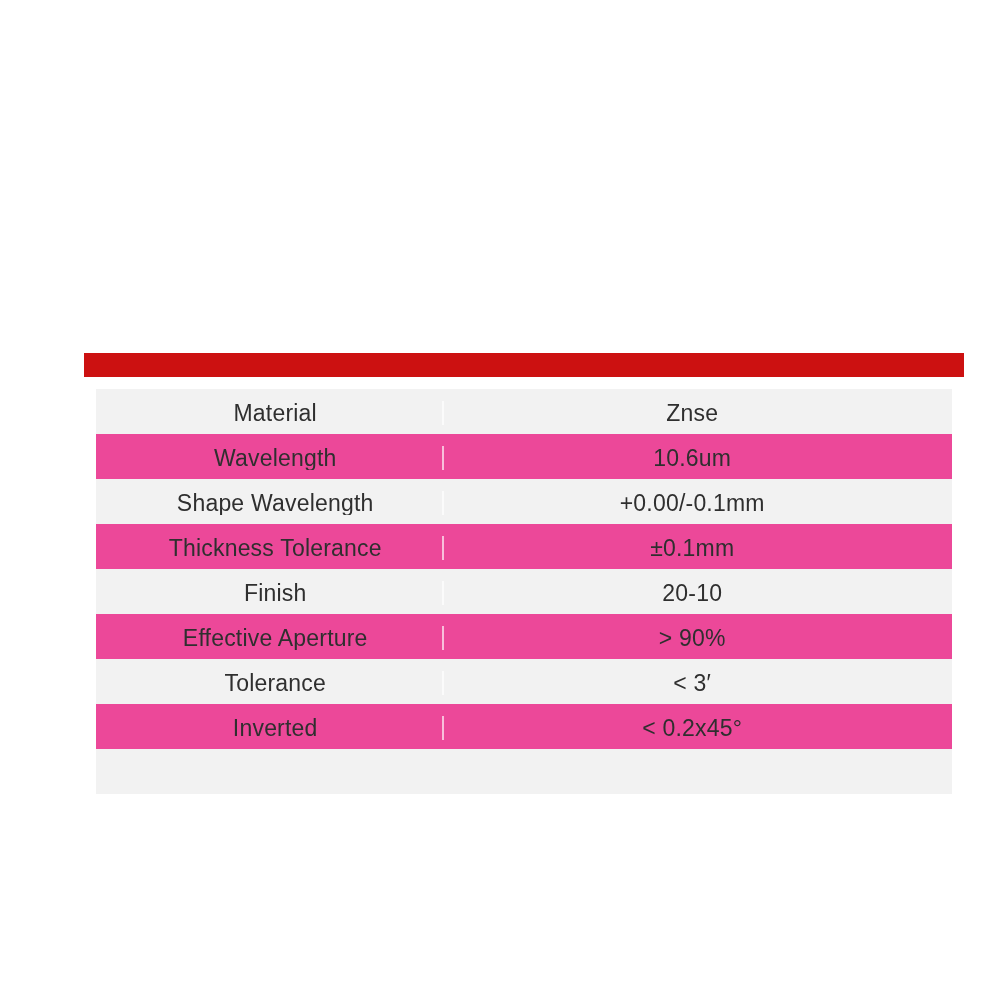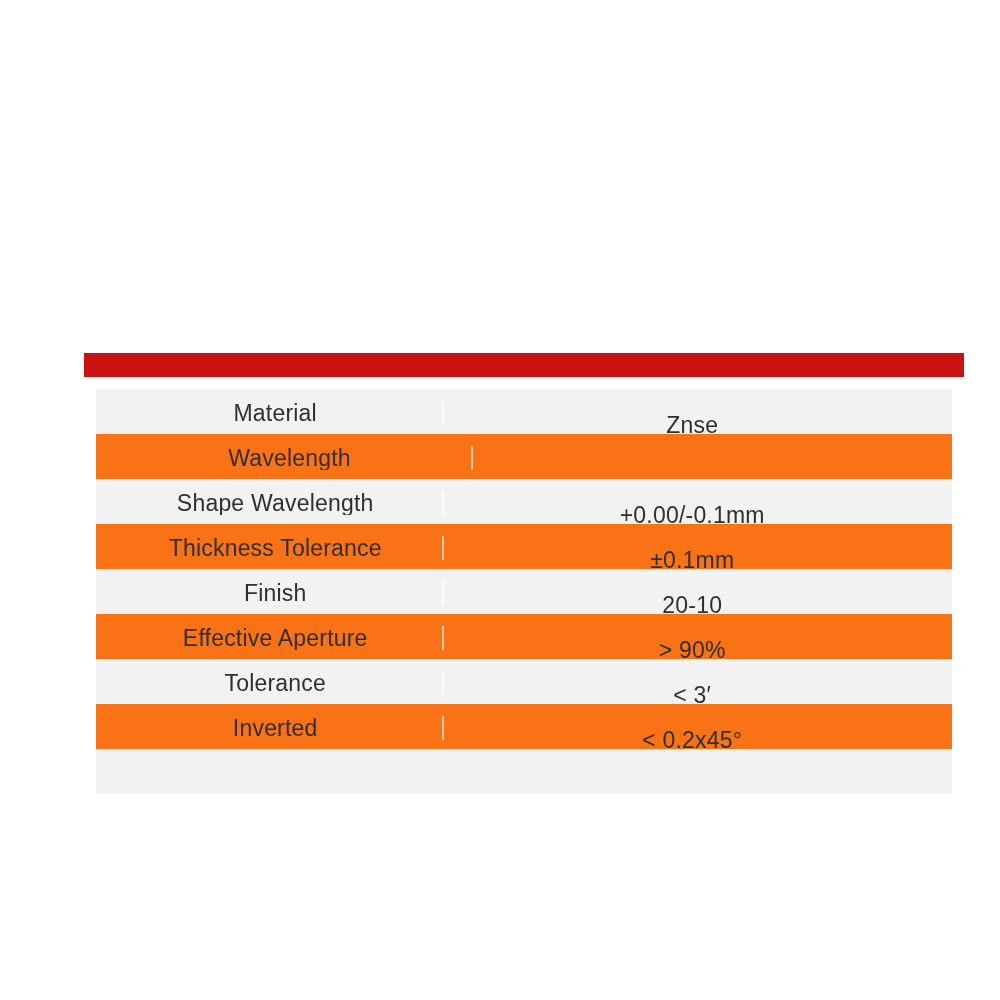--- a/index.html
+++ b/index.html
@@ -25,21 +25,21 @@
   .top-rule {
     width: 100%;
     height: 2px;
     background: var(--accent, #cc1111);
   }
   .rows { width: 100%; }
   .row {
     display: flex;
     width: 100%;
     height: 45px;
-    background: #f97316;
+    background: #ec4899;
   }
   .row:nth-child(odd) {
     background: var(--alt-bg, #f2f2f2);
   }
   .cell {
     display: flex;
     align-items: center;
     justify-content: center;
     font-size: 23px;
     font-weight: 300;
@@ -47,37 +47,37 @@
     letter-spacing: 0.2px;
     white-space: nowrap;
     overflow: hidden;
   }
   .cell.label {
     width: 365px;
     border-right: 2px solid rgba(255, 255, 255, 0.65);
   }
   .cell.value {
     width: 539px;
-    margin-top: 12px;
   }
 </style>
 </head>
 <body>
 
 <div class="page">
   <div class="spec-table">
     <div class="top-rule"></div>
     <div class="rows" id="rows">
   <div class="row">
     <div class="cell label">Material</div>
     <div class="cell value">Znse</div>
   </div>
 
   <div class="row">
     <div class="cell label">Wavelength</div>
+    <div class="cell value">10.6um</div>
   </div>
 
   <div class="row">
     <div class="cell label">Shape Wavelength</div>
     <div class="cell value">+0.00/-0.1mm</div>
   </div>
 
   <div class="row">
     <div class="cell label">Thickness Tolerance</div>
     <div class="cell value">±0.1mm</div>

